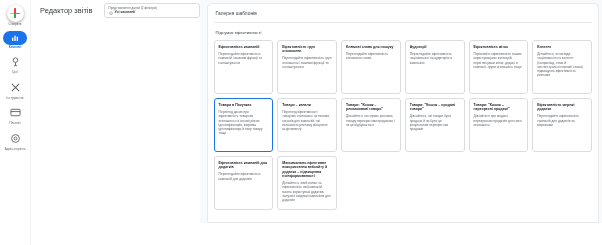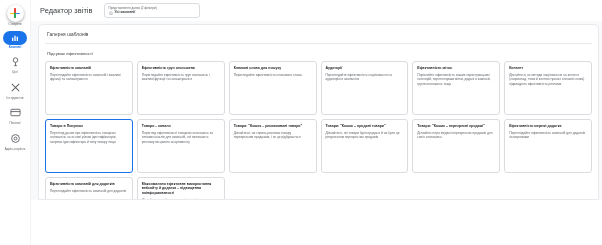--- a/index.html
+++ b/index.html
@@ -53,21 +53,21 @@
   .create-btn .ph2 { width: 4.4px; height: 1.6px; background: #fbbc04; left: 3.4px; }
 
   .rail-item.active .rail-ico {
     background: #1a73e8; color: #fff;
     width: 24px; height: 14px; border-radius: 7px;
   }
   .rail-item.active .rail-ico svg { width: 8px; height: 8px; }
   .rail-item.active .rail-label { color: #1a73e8; font-weight: bold; }
 
   
-  .main { flex: 1; display: flex; flex-direction: column; min-width: 0; height: 200px; }
+  .main { flex: 1; display: flex; min-width: 0; height: 223px; }
 
   .topbar {
     height: 21px; flex: 0 0 21px;
     display: flex; align-items: center;
     padding-left: 9px;
     background: #fff;
   }
   .app-title { font-size: 7.4px; color: #3c4043; letter-spacing: 0.05px; white-space: nowrap; }
 
   .filter-chip {

